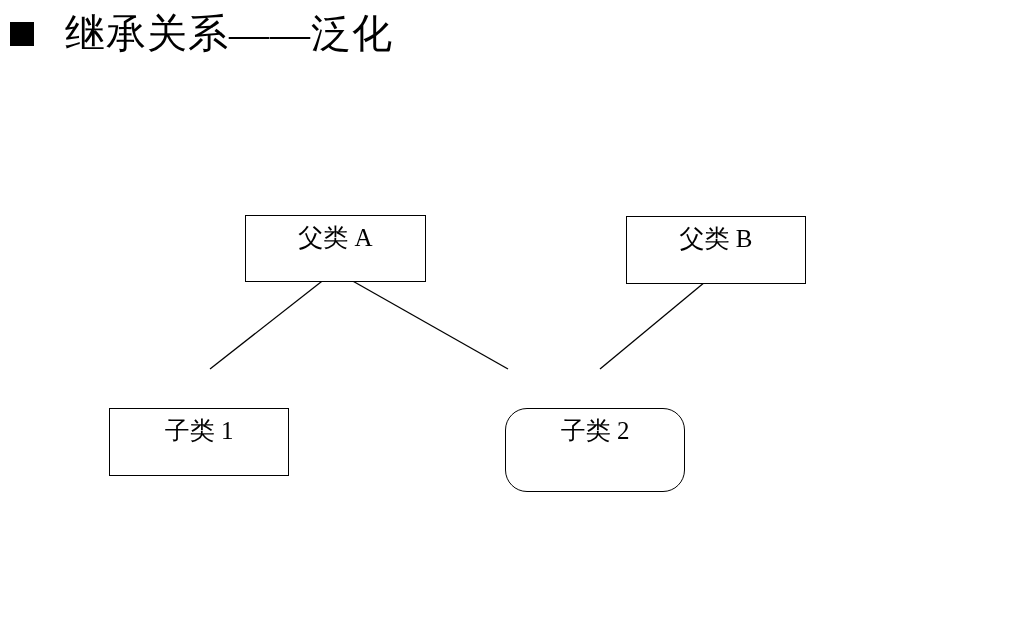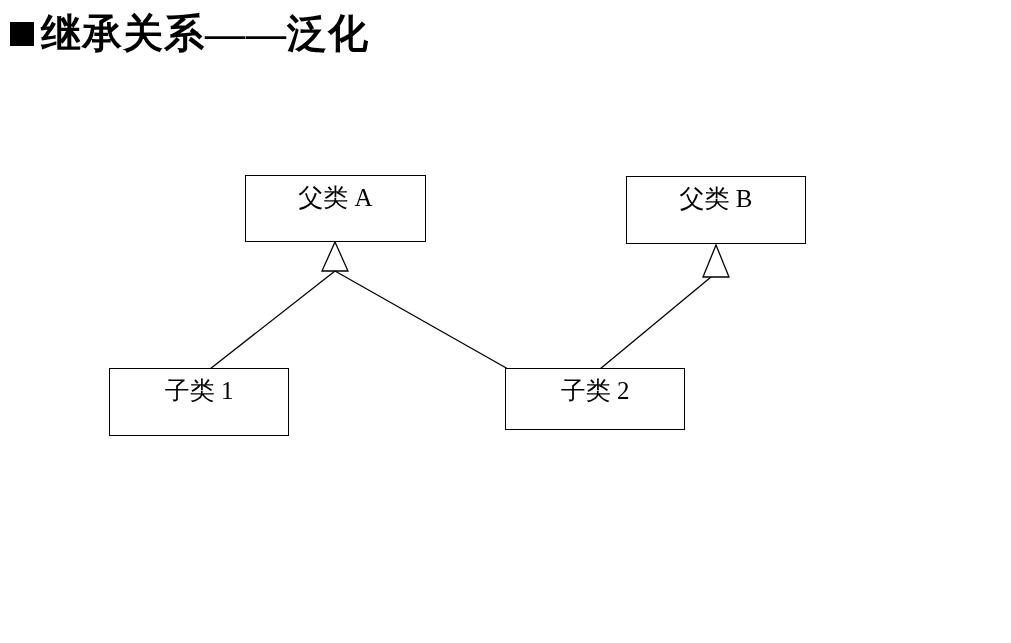--- a/index.html
+++ b/index.html
@@ -16,22 +16,21 @@
     color: #000000;
   }
 
   
   .slide-title {
     position: absolute;
     left: 10px;
     top: 10px;
     display: flex;
     align-items: center;
-    gap: 7px;
-    font-weight: bold;
+    gap: 31px;
   }
   .title-bullet {
     width: 24px;
     height: 24px;
     background: #000000;
     flex: 0 0 auto;
   }
   .title-text {
     font-size: 40px;
     line-height: 48px;
@@ -60,25 +59,26 @@
     box-sizing: border-box;
     border: 1.5px solid #000000;
     background: #ffffff;
     display: flex;
     justify-content: center;
     align-items: flex-start;
     padding-top: 7px;
     font-size: 25px;
     line-height: 30px;
     white-space: nowrap;
+    margin-top: 40px;
   }
   .box-parent-a { left: 245px; top: 175px; width: 181px; height: 67px; }
   .box-parent-b { left: 626px; top: 176px; width: 180px; height: 68px; justify-content: center; }
   .box-child-1  { left: 109px; top: 368px; width: 180px; height: 68px; }
-  .box-child-2  { left: 505px; top: 368px; width: 180px; height: 62px; }
+  .box-child-2  { left: 505px; top: 368px; width: 180px; height: 84px; border-radius: 22px; }
 </style>
 </head>
 <body>
 
 <div class="slide-title">
   <span class="title-bullet"></span>
   <span class="title-text">继承关系——泛化</span>
 </div>
 
 <div class="diagram">

